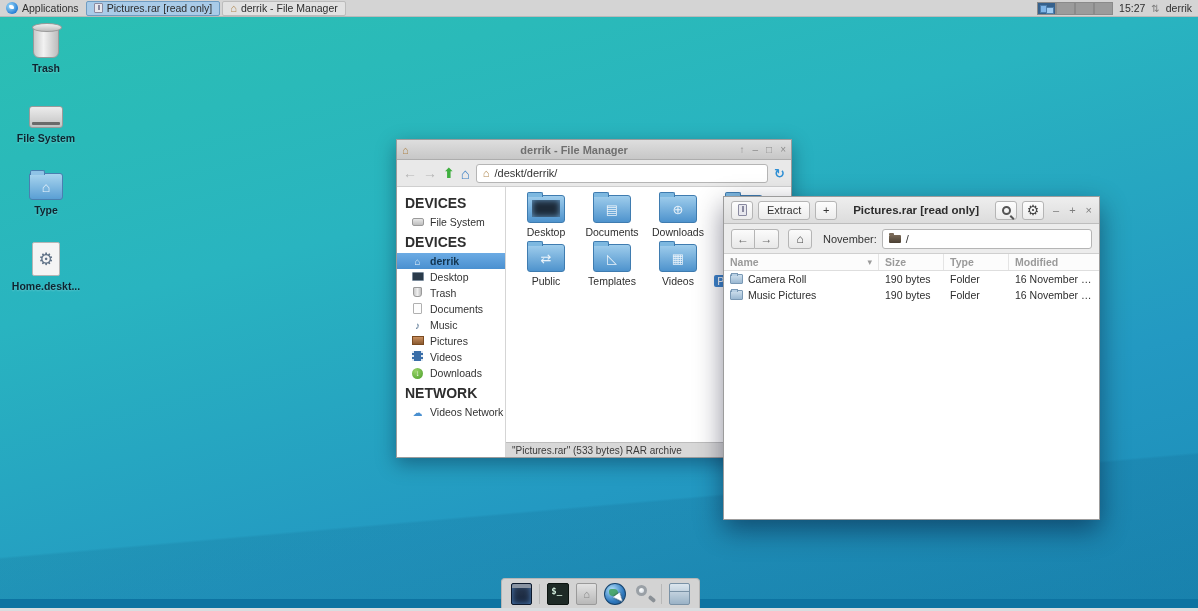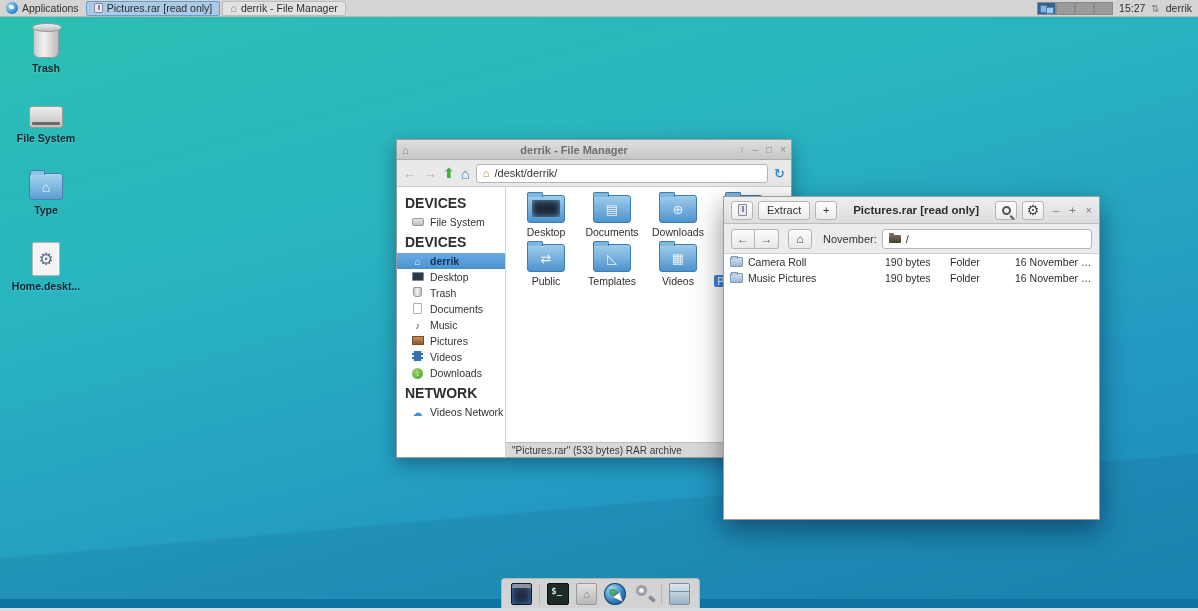--- a/index.html
+++ b/index.html
@@ -359,20 +359,29 @@
       <span class="nav-btn first">←</span>
       <span class="nav-btn last">→</span>
     </span>
     <span class="nav-btn single">⌂</span>
     <span class="loc-label">November:</span>
     <span class="loc-entry">
       <span class="loc-folder"></span>
       <span>/</span>
     </span>
   </div>
+  <div class="am-cols">
+    <span class="am-col col-name">
+      <span>Name</span>
+      <span class="sort-arrow">▾</span>
+    </span>
+    <span class="am-col col-size">Size</span>
+    <span class="am-col col-type">Type</span>
+    <span class="am-col col-mod">Modified</span>
+  </div>
   <div class="am-list">
     <div class="am-row">
       <span class="am-cell c-name">
         <span class="mini-folder"></span>
         <span>Camera Roll</span>
       </span>
       <span class="am-cell c-size">190 bytes</span>
       <span class="am-cell c-type">Folder</span>
       <span class="am-cell c-mod">16 November 2018,...</span>
     </div>

